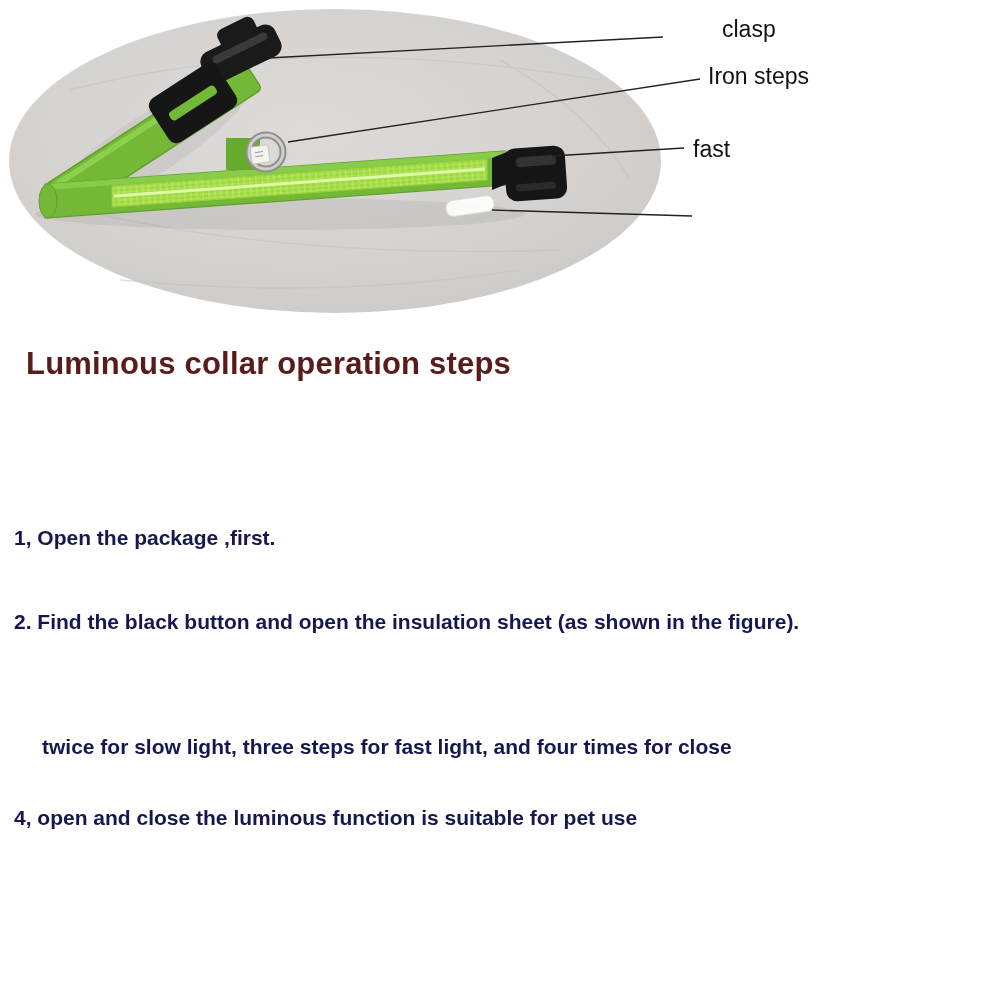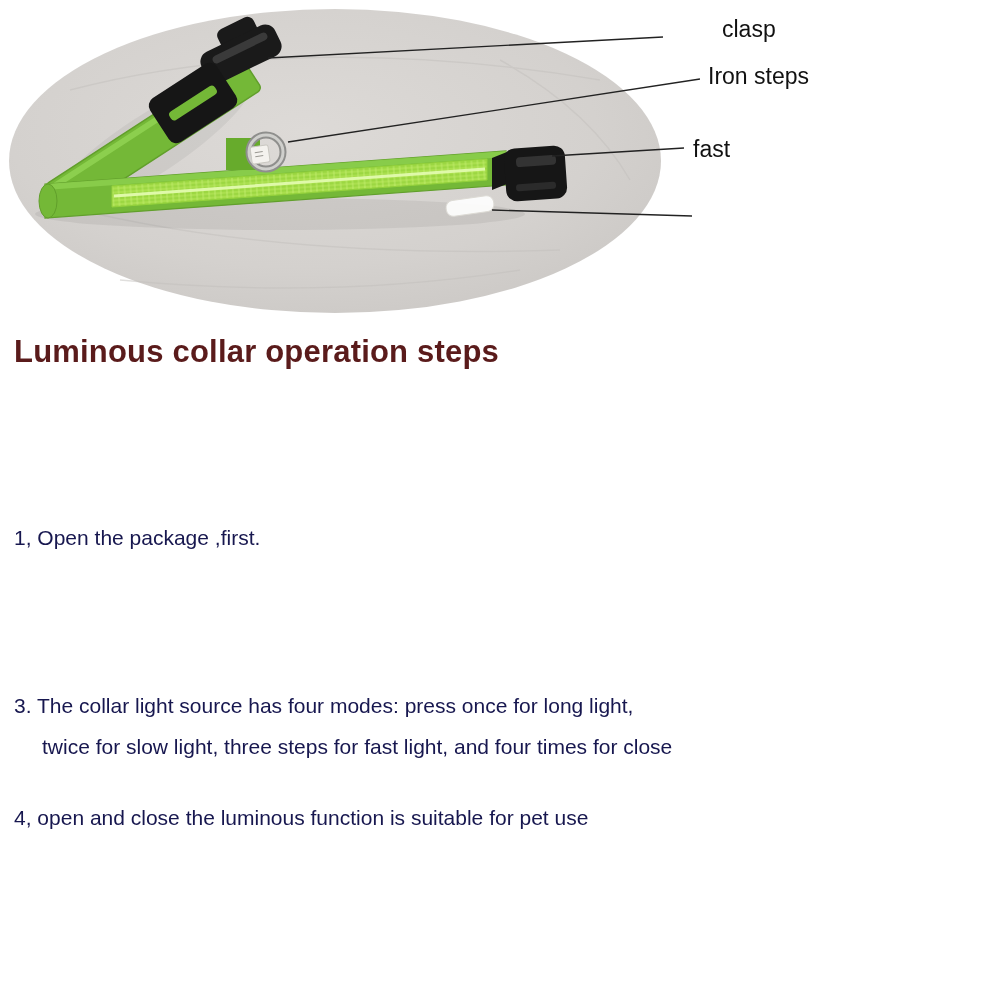--- a/index.html
+++ b/index.html
@@ -30,32 +30,32 @@
   }
   #lbl-clasp        { left: 722px; top: 16px; text-align: center; }
   #lbl-iron-ring    { left: 708px; top: 63px; }
   #lbl-size         { left: 693px; top: 136px; }
   #lbl-insulating   { left: 698px; top: 202px; }
 
   .heading {
     position: absolute;
     left: 14px;
     top: 334px;
-    margin: 0;
+    margin: 12px;
     font-size: 31px;
     font-weight: bold;
     color: var(--heading_color, #5a1b1b);
     letter-spacing: 0.2px;
   }
   .step {
     position: absolute;
     left: 14px;
     margin: 0;
     font-size: 21px;
-    font-weight: 400;
+    font-weight: 700;
     color: var(--step_color, #17174f);
     white-space: nowrap;
   }
   #step-0 { top: 526px; }
   #step-1 { top: 610px; }
   #step-2 { top: 694px; }
   #step-3 { top: 735px; left: 42px; }
   #step-4 { top: 806px; text-align: right; }
 </style>
 </head>
@@ -144,17 +144,17 @@
     </svg>
   </div>
 
   <div class="callout-label" id="lbl-clasp">clasp</div>
   <div class="callout-label" id="lbl-iron-ring">Iron steps</div>
   <div class="callout-label" id="lbl-size">fast</div>
 
   <h1 class="heading">Luminous collar operation steps</h1>
 
   <p class="step" id="step-0">1, Open the package ,first.</p>
-  <p class="step" id="step-2">3. The collar light source has four modes: press once for long light,</p>
+  <p class="step" id="step-1">2. Find the black button and open the insulation sheet (as shown in the figure).</p>
   <p class="step" id="step-3">twice for slow light, three steps for fast light, and four times for close</p>
   <p class="step" id="step-4">4, open and close the luminous function is suitable for pet use</p>
 
 </div>
 
 </body></html>

